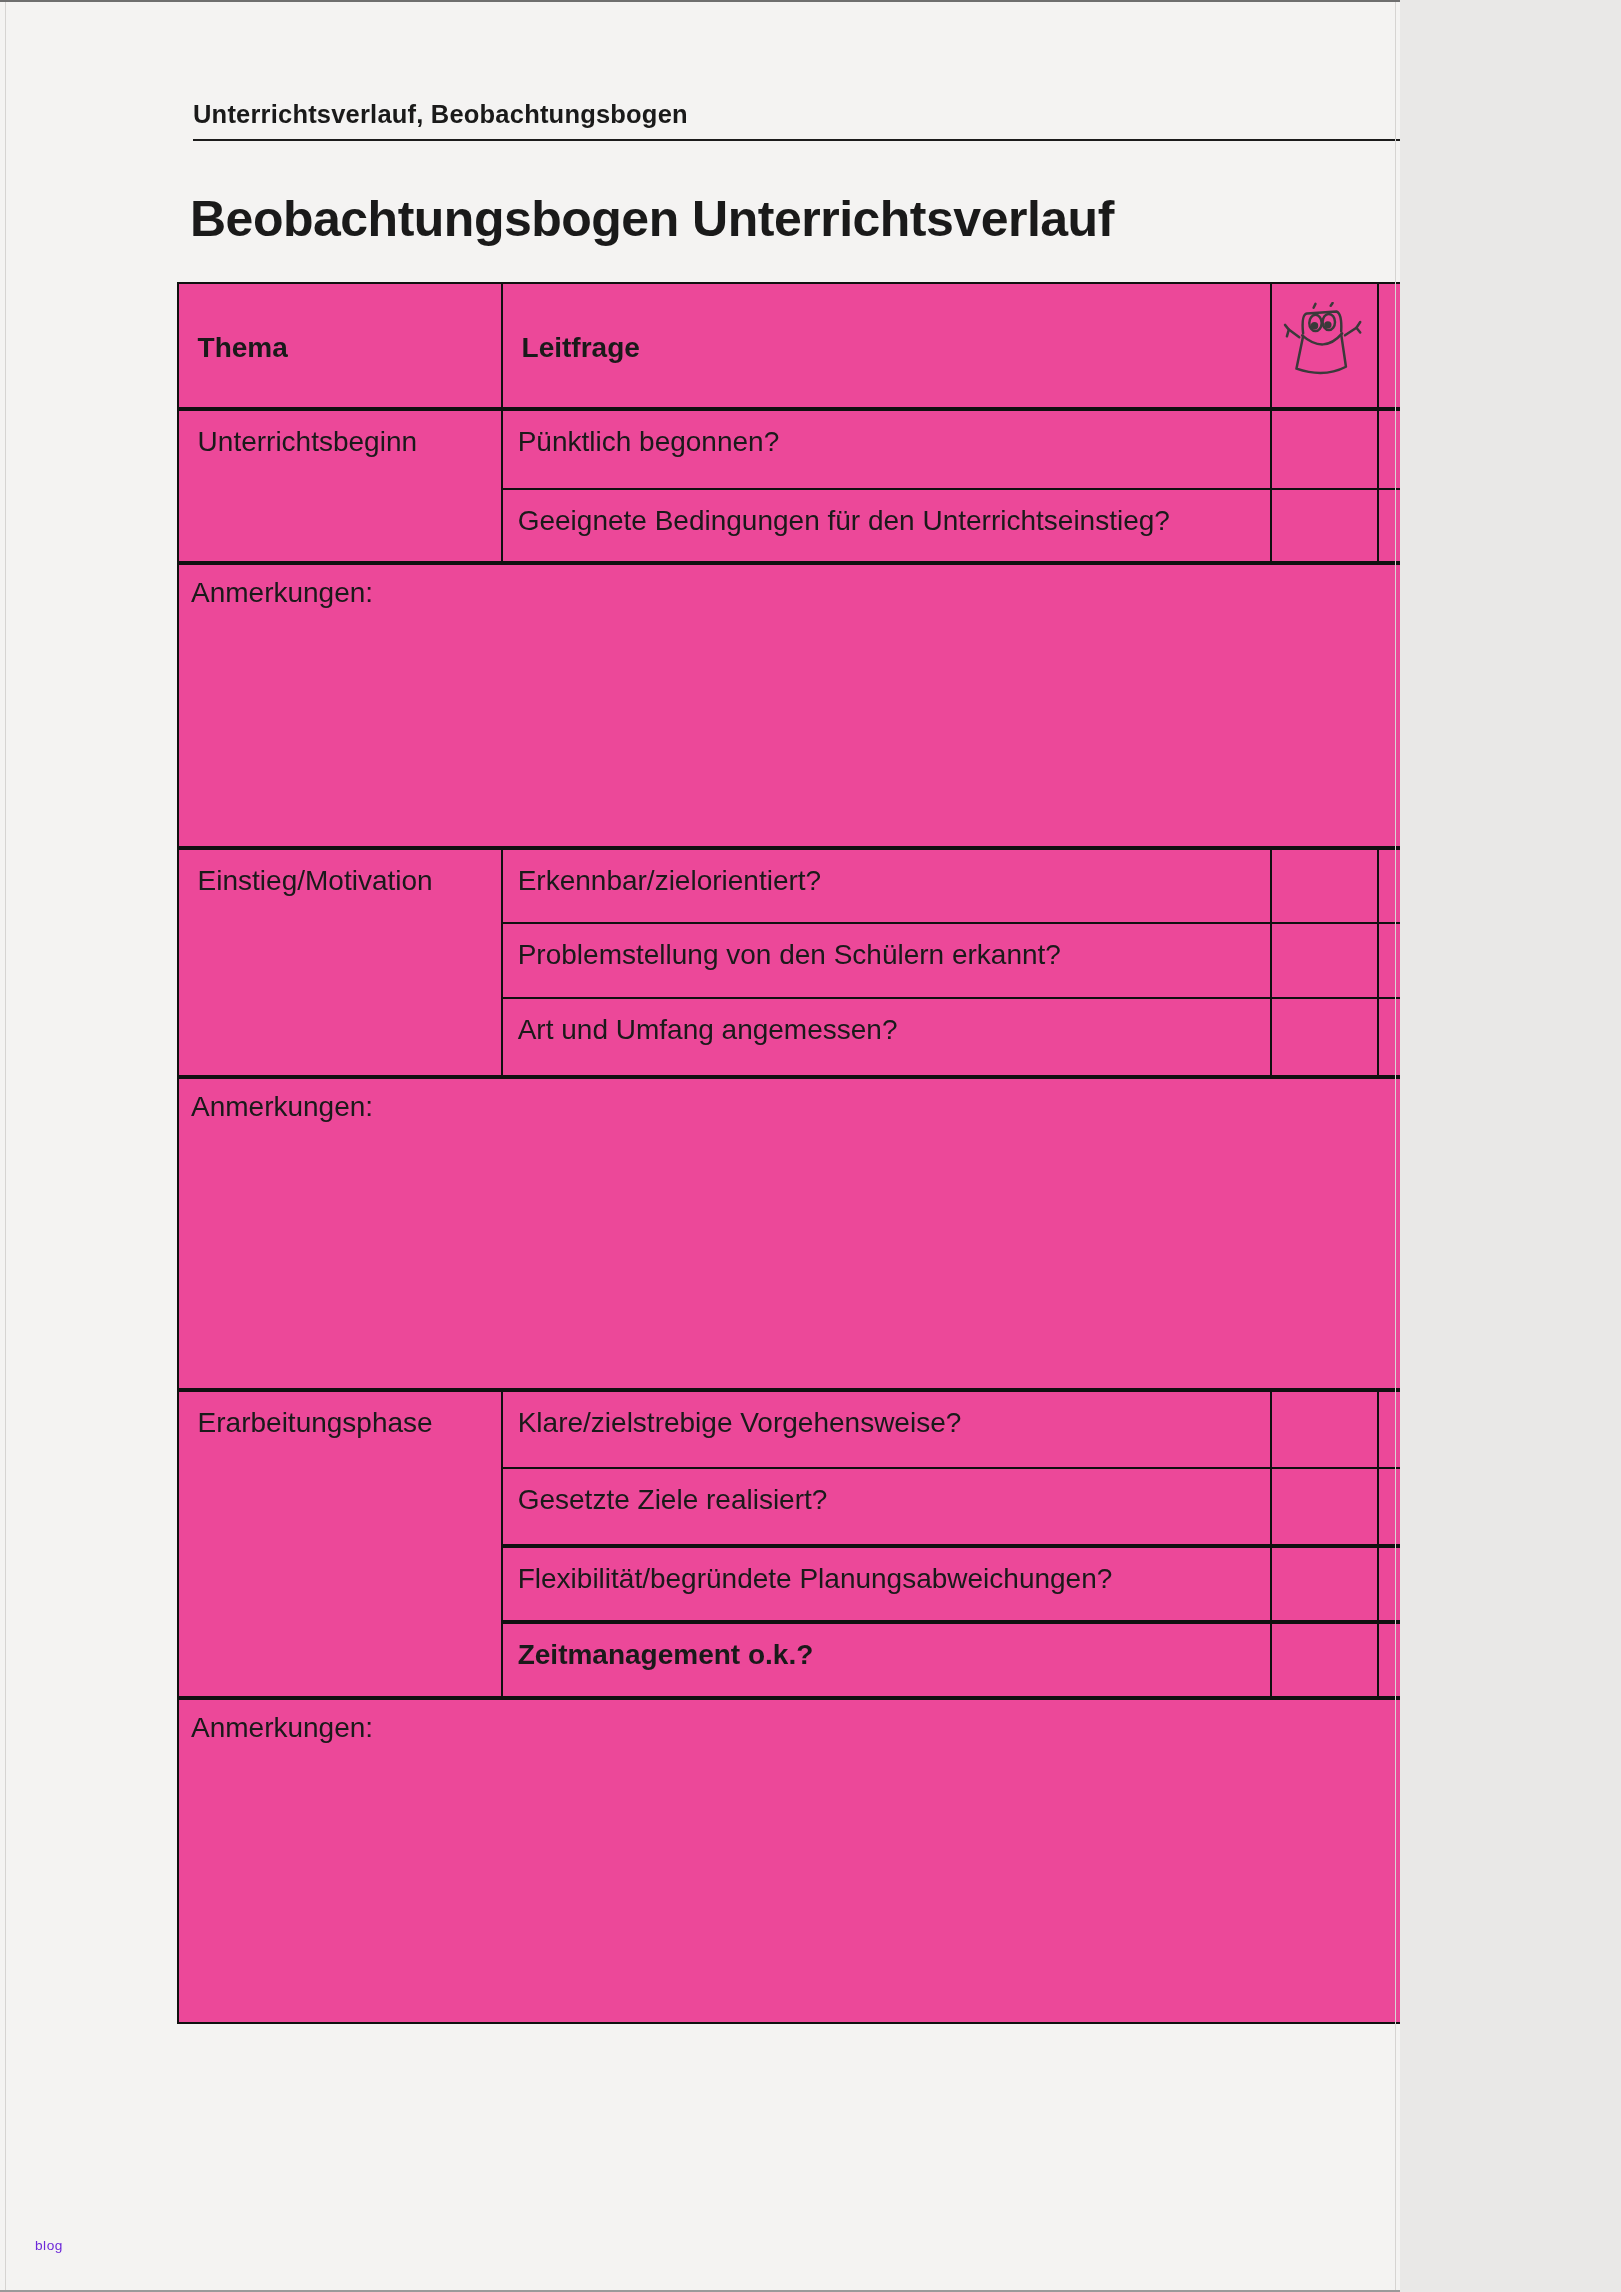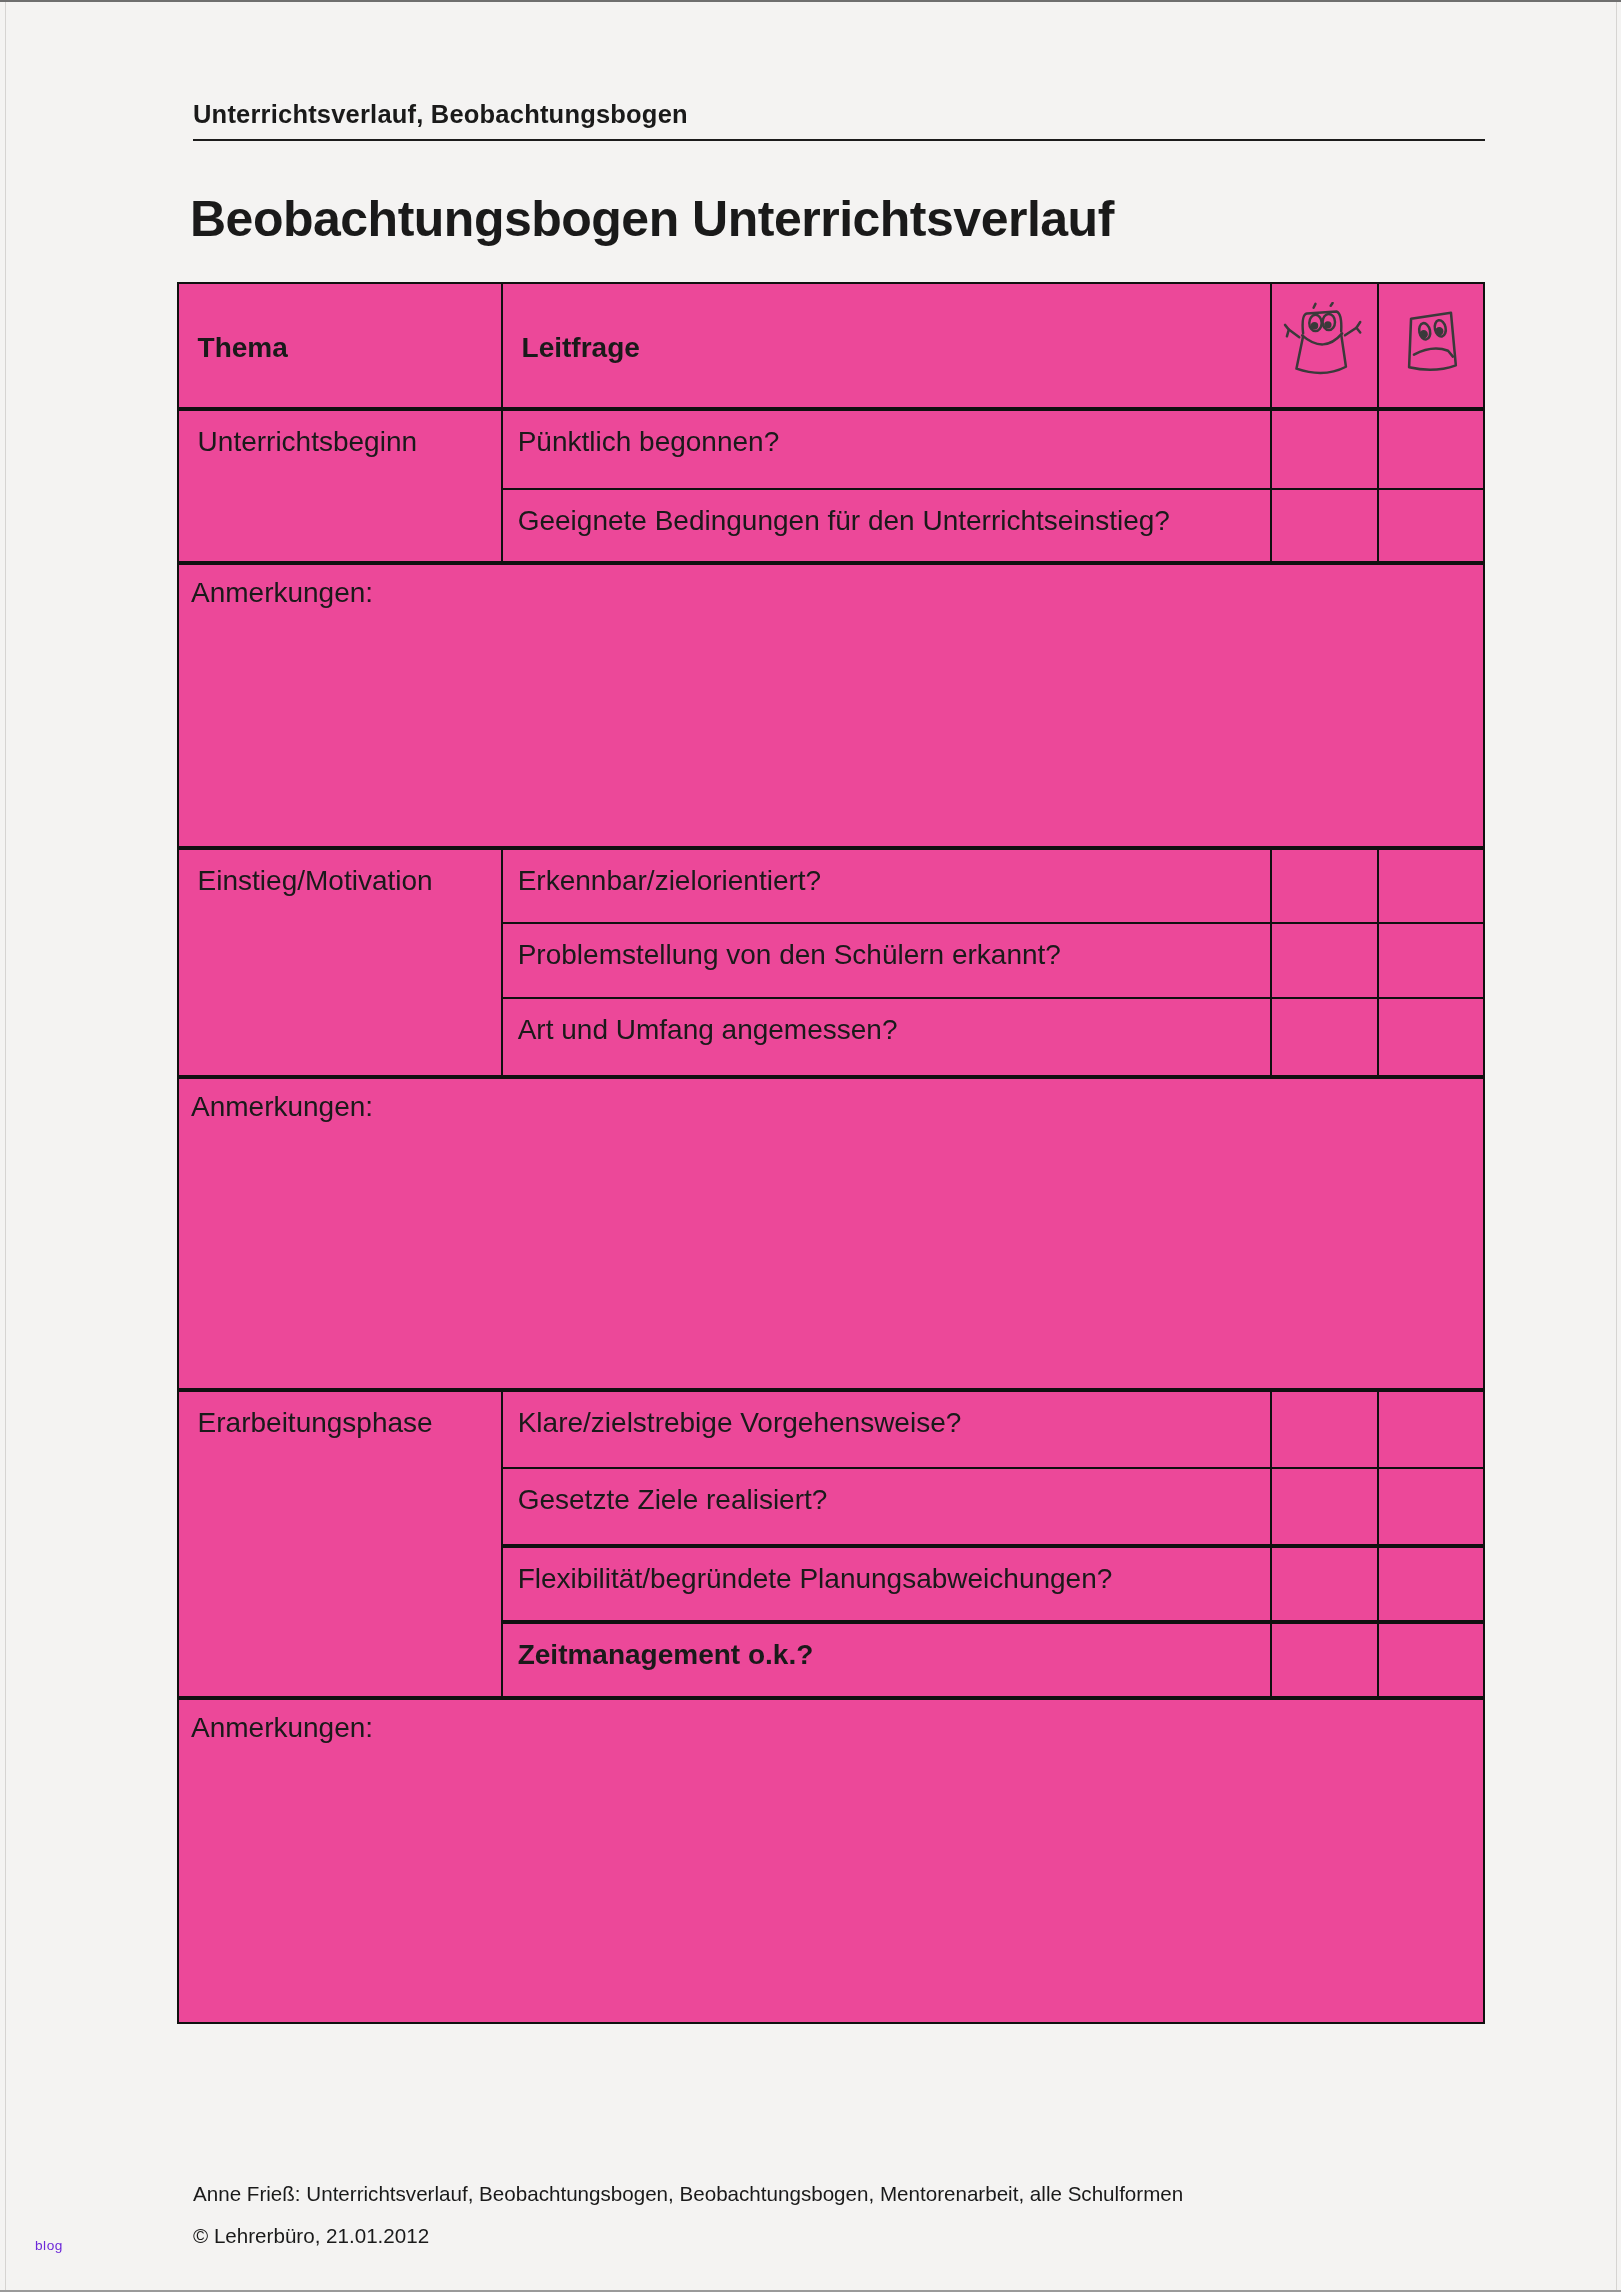--- a/index.html
+++ b/index.html
@@ -1,18 +1,18 @@
 <!DOCTYPE html>
 <html lang="de"><head>
 <meta charset="utf-8">
 <style>
   html,body{margin:0;padding:0;background:#e9e8e7;}
   .page{
     position:relative;
-    width:1621px;height:2293px;
+    width:1400px;height:2293px;
     background:#f4f3f2;
     font-family:"Liberation Sans","DejaVu Sans",sans-serif;
     color:#1a1a1a;
     border-top:2px solid #6f6f6f;
     border-bottom:3.9px solid #9a9a9a;
     box-sizing:border-box;
     overflow:hidden;
   }
   .page::before, .page::after{
     content:"";position:absolute;top:0;bottom:0;width:1px;background:#d6d4d2;
@@ -183,21 +183,17 @@
       <td></td>
     </tr>
     <tr class="thick-top" style="height:325px;">
       <td colspan="4" class="anm">
         <span>Anmerkungen:</span>
       </td>
     </tr>
   </tbody>
     </table>
 
-  <div class="footer">
-    <div class="f-line">Anne Frieß: Unterrichtsverlauf, Beobachtungsbogen, Beobachtungsbogen, Mentorenarbeit, alle Schulformen</div>
-    <div class="f-line">© Lehrerbüro, 21.01.2012</div>
-  </div>
 
   <div class="watermark">blog</div>
 
 </div>
 
 
 </body></html>

